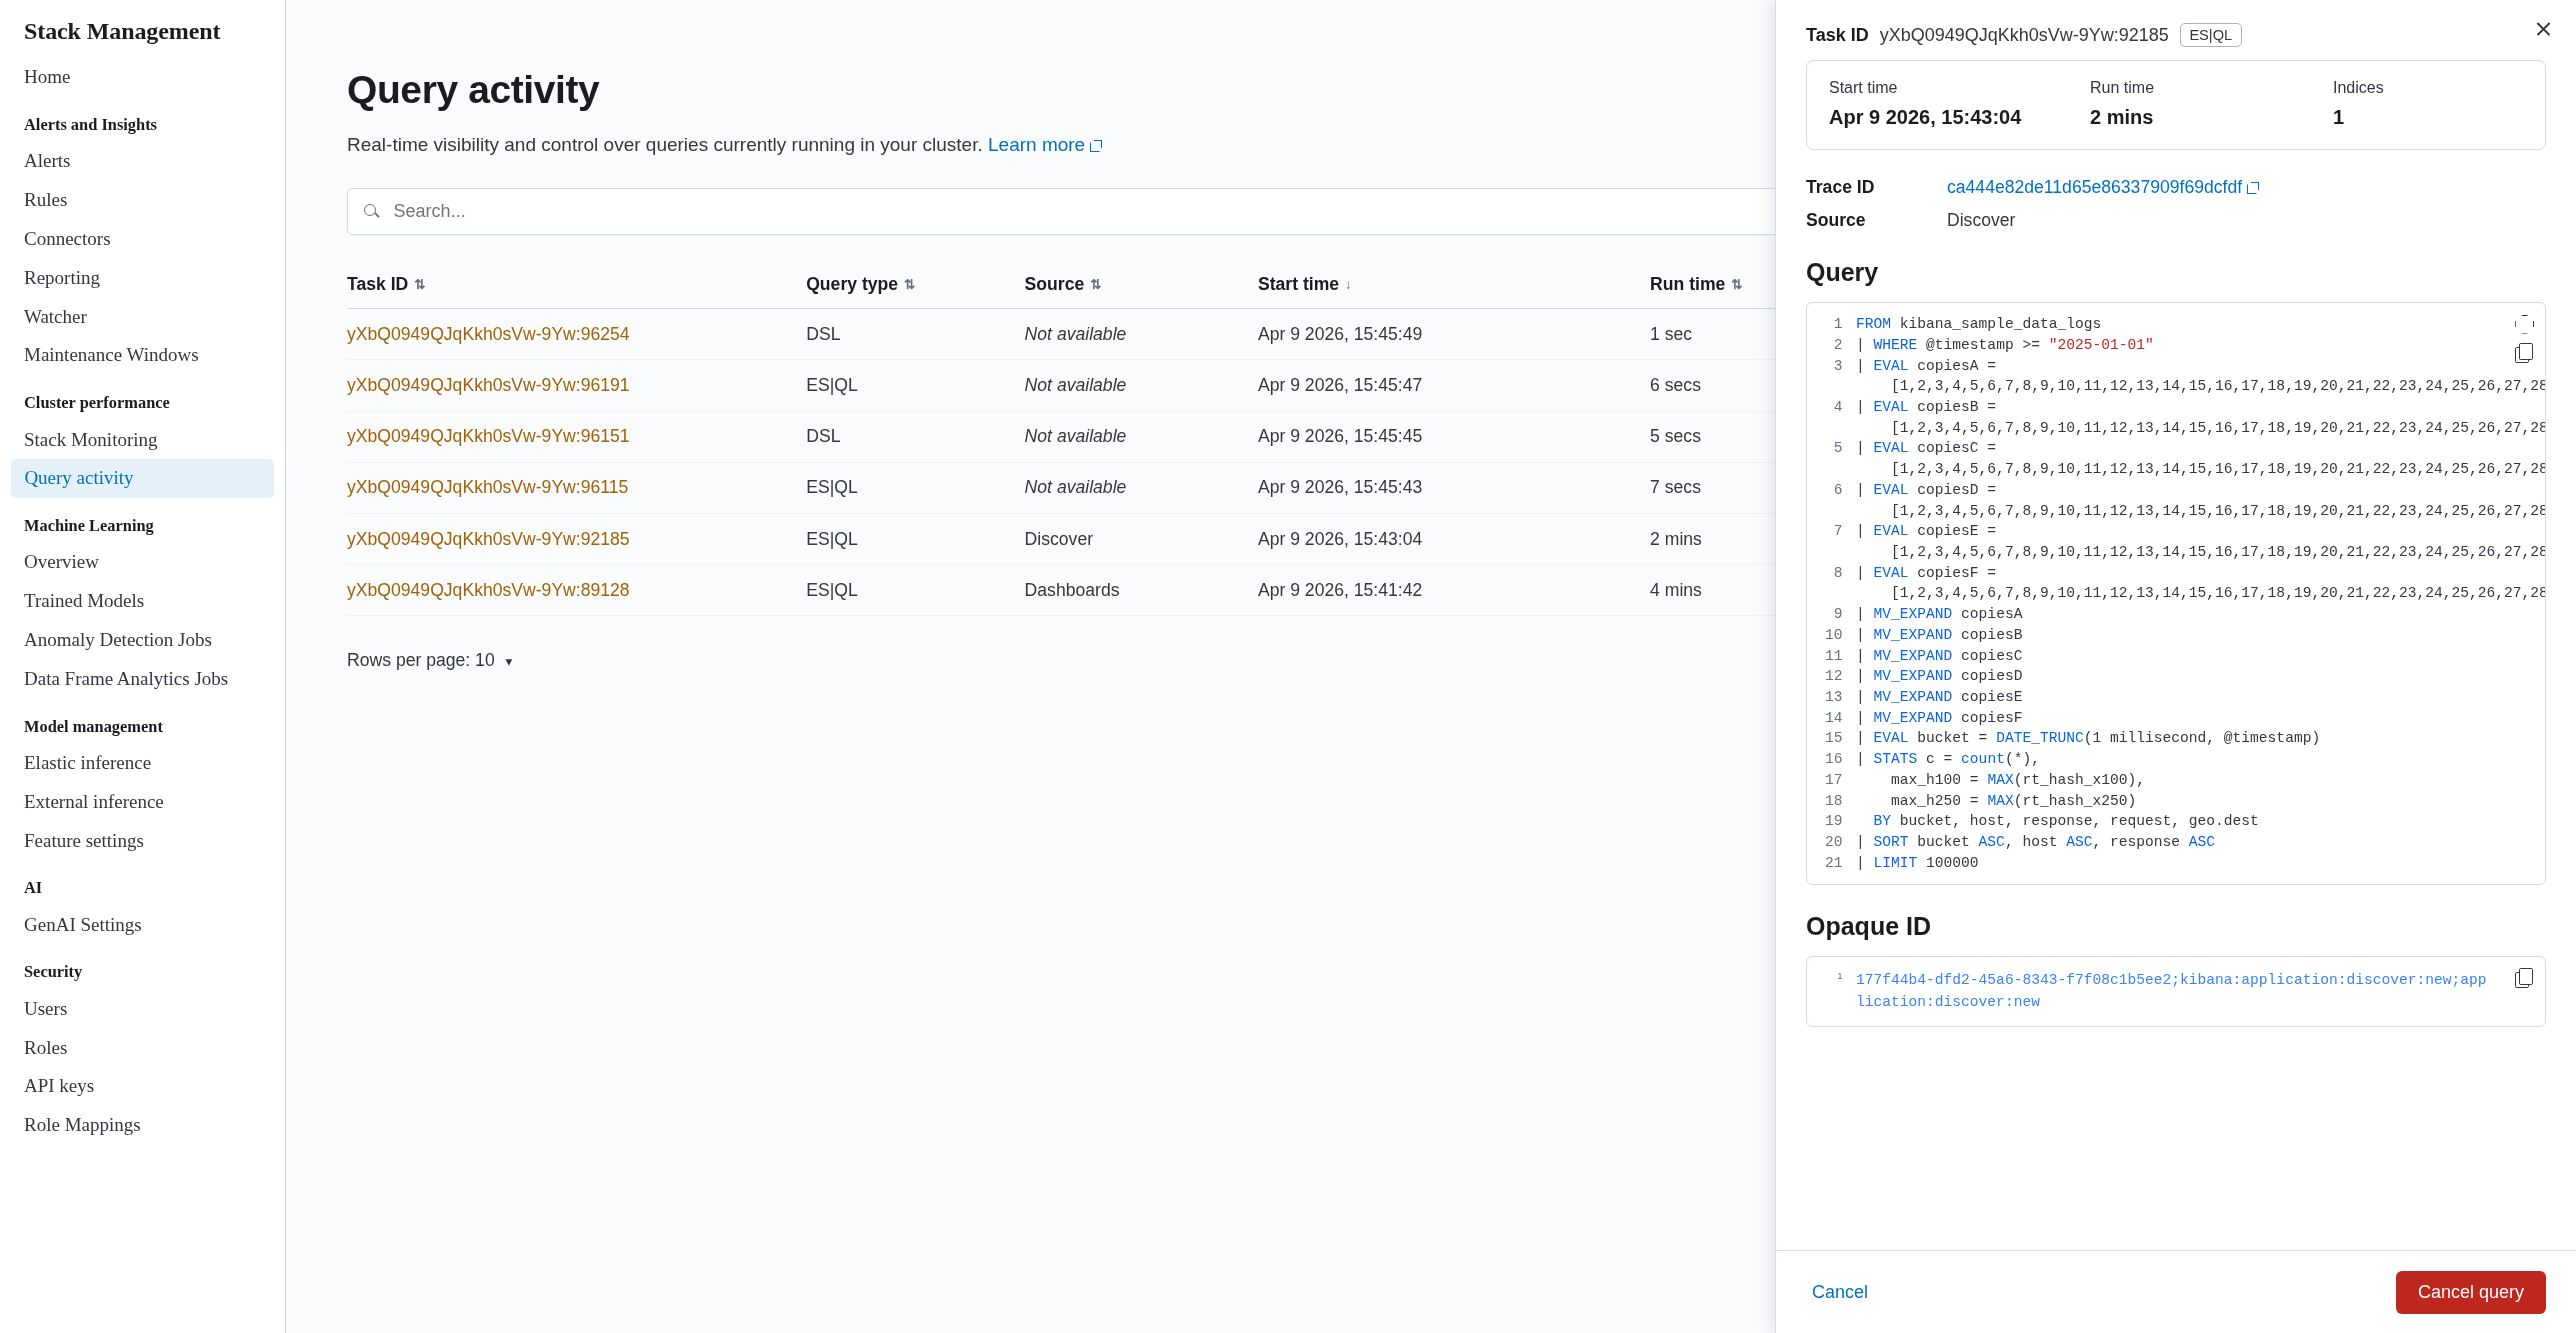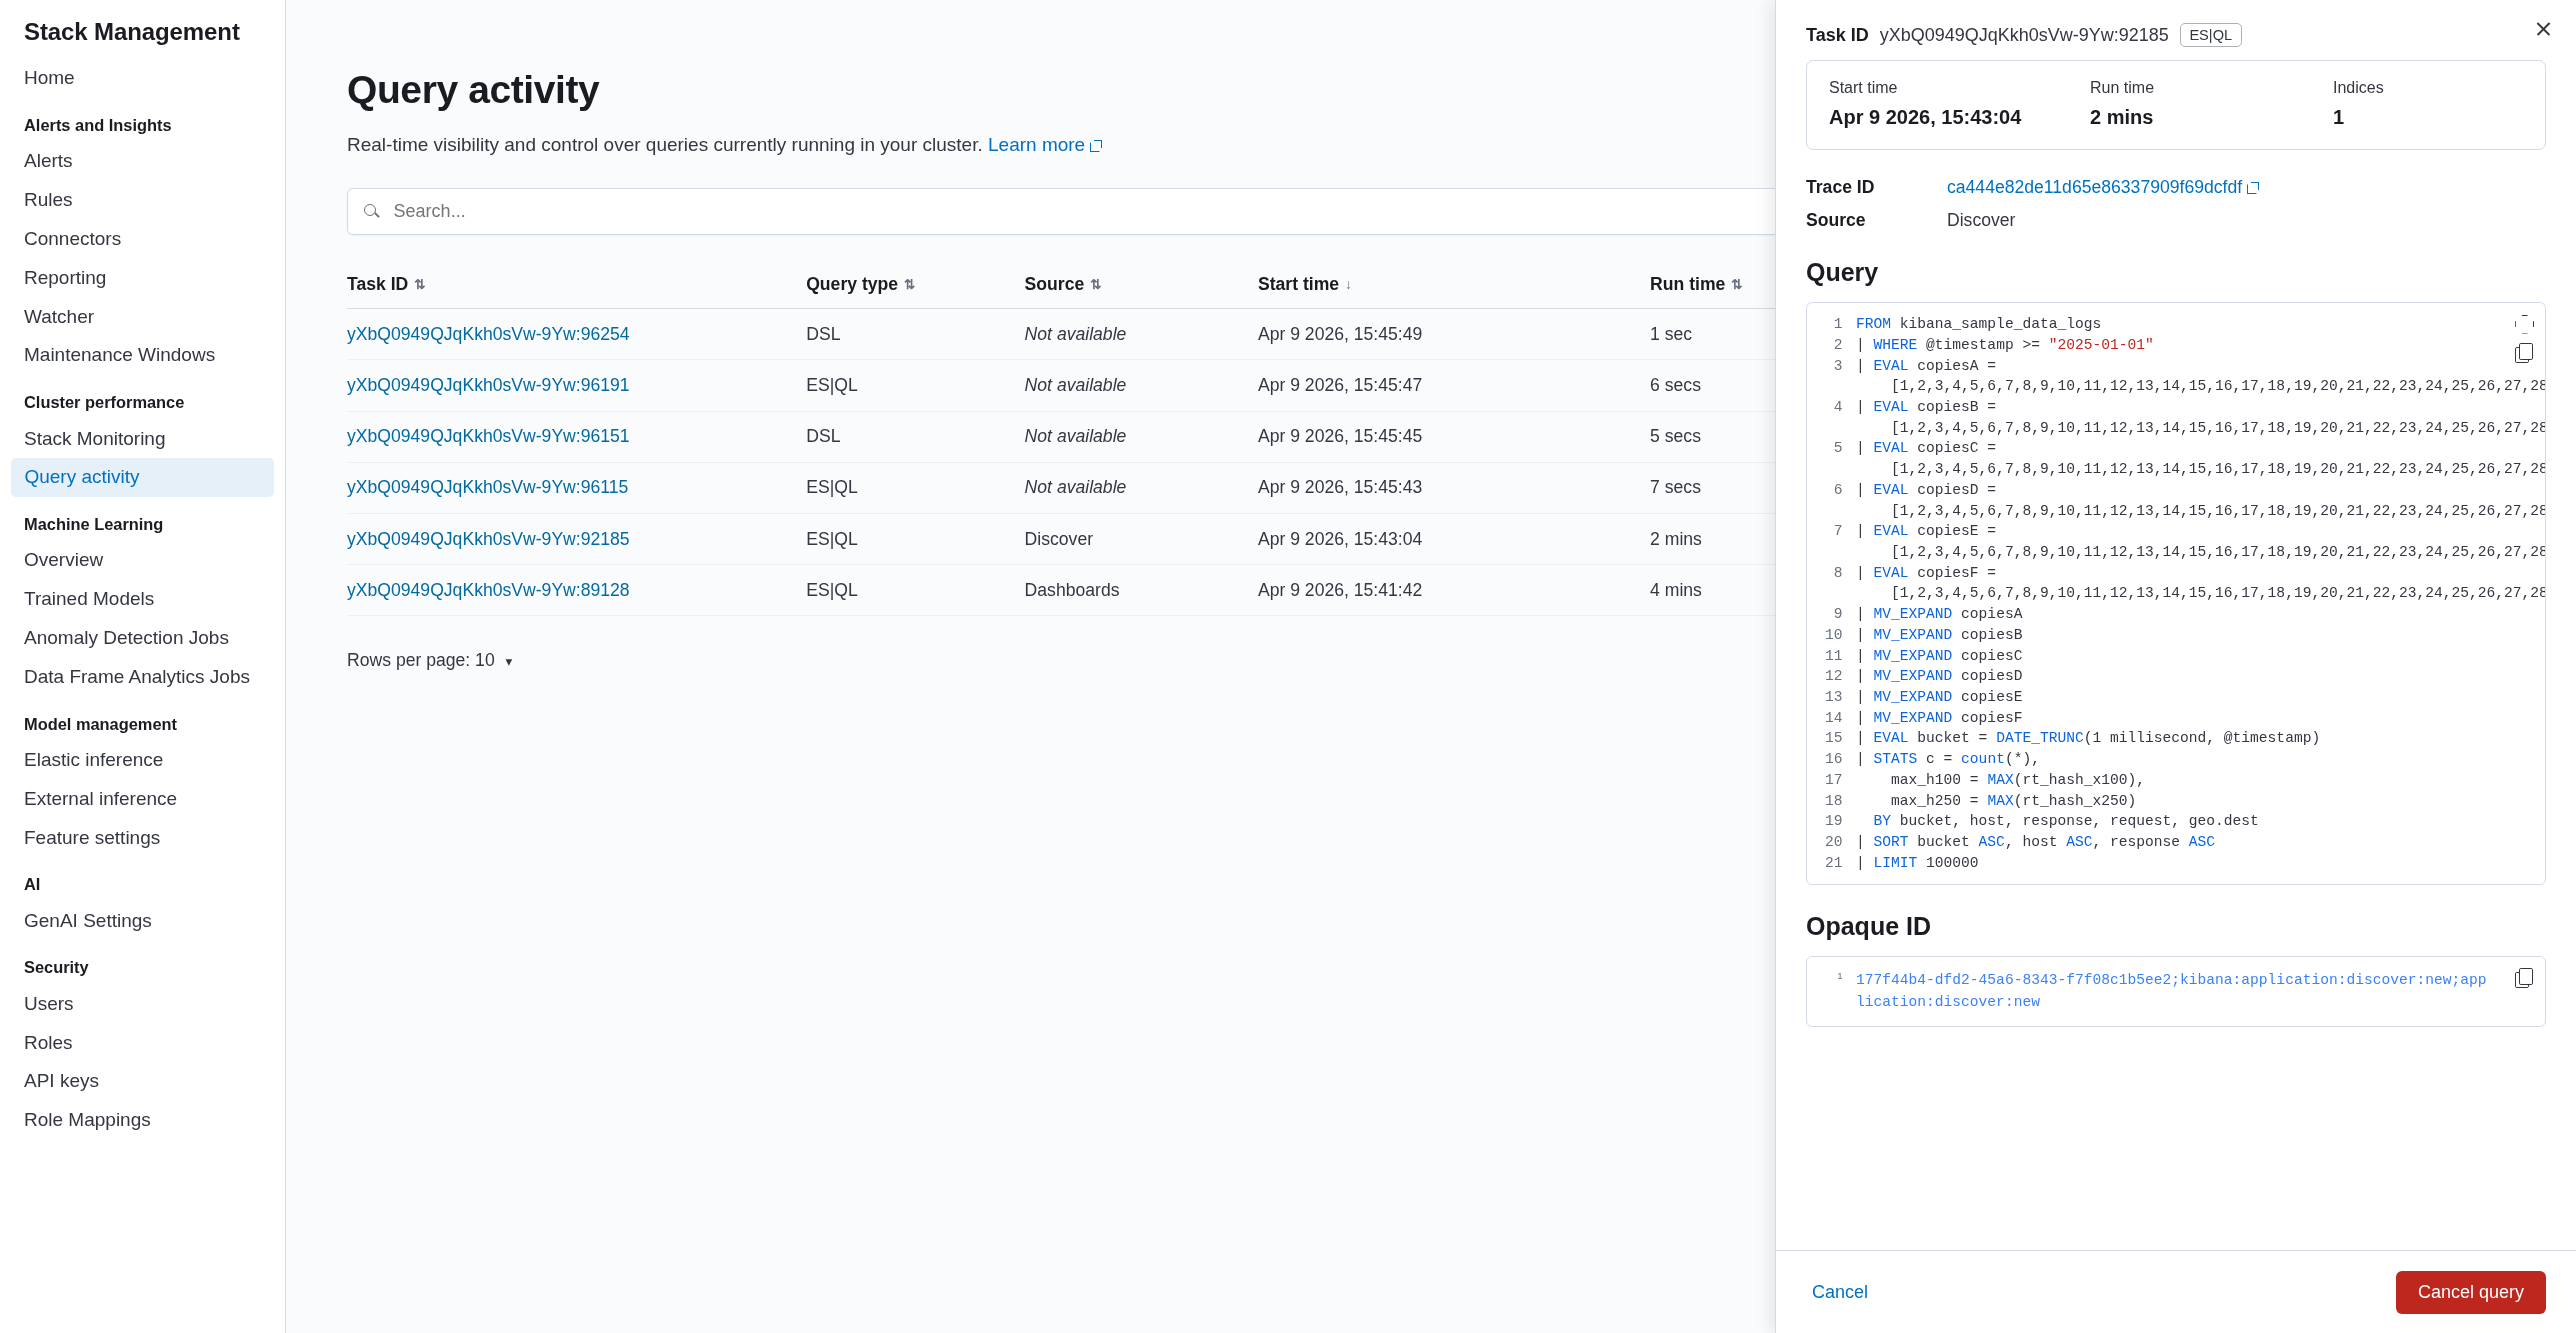--- a/index.html
+++ b/index.html
@@ -18,20 +18,21 @@
   }
 
   
   .sidebar {
     width: 286px;
     flex: 0 0 286px;
     background: #ffffff;
     border-right: 0.6px solid #d3dae6;
     padding: 0 0 16px 0;
     overflow: hidden;
+    font-family: Liberation Serif, serif;
   }
   .sidebar-title {
     font-size: 24px;
     font-weight: 700;
     color: #1a1c21;
     padding: 18px 24px 13.4px 24px;
     letter-spacing: -0.1px;
   }
   .nav-item {
     font-size: 19px;
@@ -168,21 +169,21 @@
     padding: 14.6px 0;
     border-bottom: 0.6px solid #eef0f4;
     color: #343741;
     white-space: nowrap;
   }
   .col-taskid { width: 370px; }
   .col-querytype { width: 176px; }
   .col-source { width: 188px; }
   .col-starttime { width: 316px; }
   .col-runtime { width: 182px; }
-  .link { color: #0369a1; text-decoration: none; cursor: pointer; }
+  .link { color: #a16207; text-decoration: none; cursor: pointer; }
   .muted-italic { color: #69707d; font-style: italic; }
   .sort-arrows {
     display: inline-block;
     margin-left: 6px;
     color: #69707d;
     font-size: 13.4px;
     position: relative;
     top: -1.2px;
   }
   .rows-per-page {

